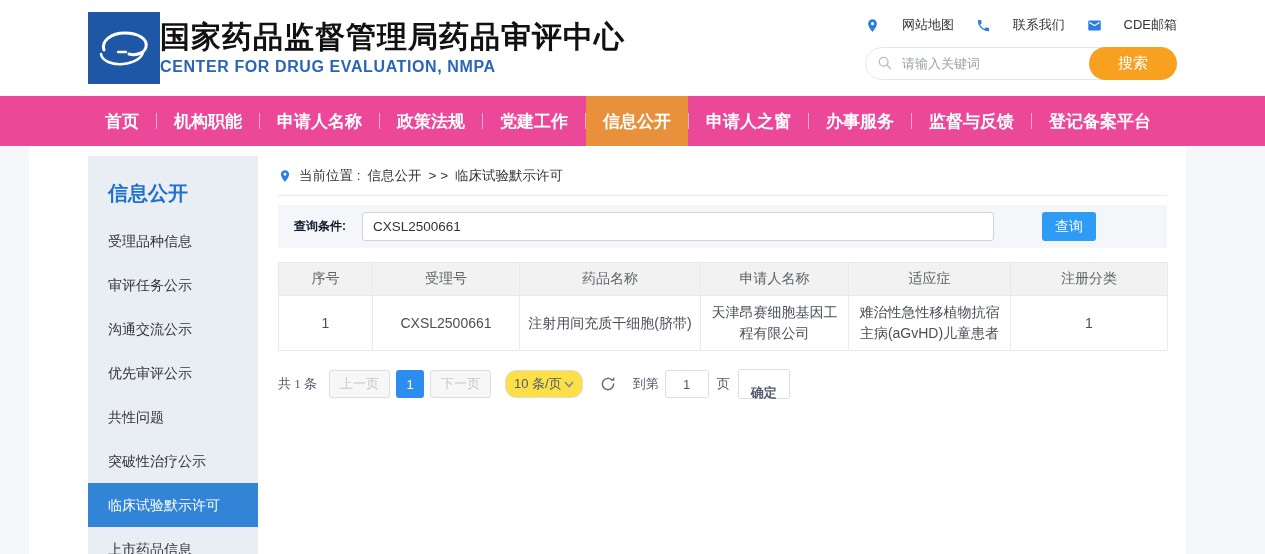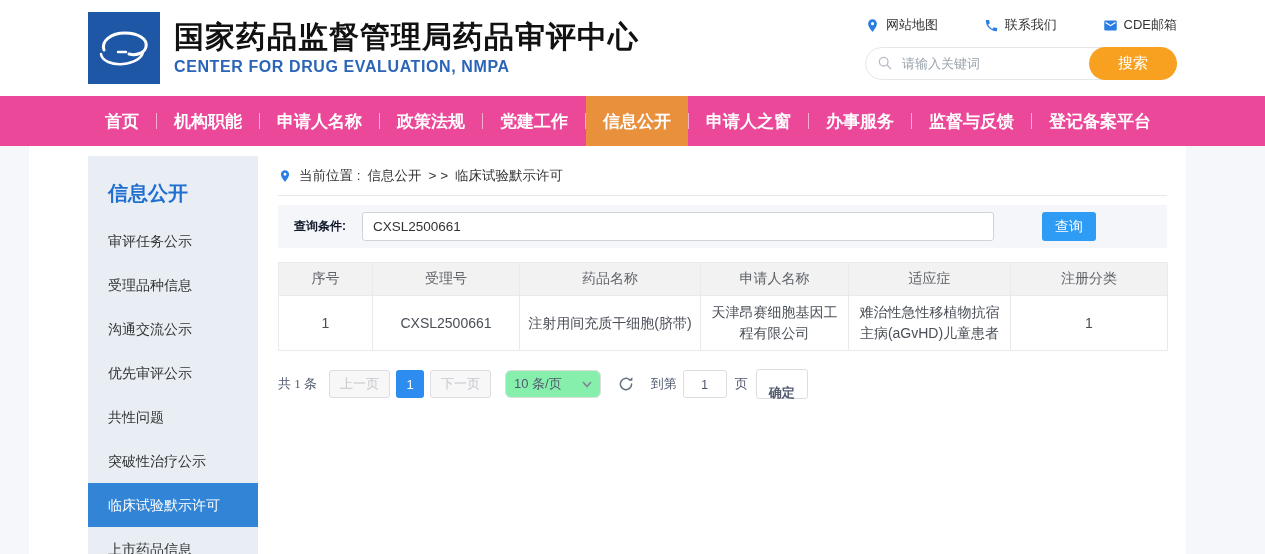--- a/index.html
+++ b/index.html
@@ -2,28 +2,28 @@
 <html><head>
 <meta charset="utf-8">
 <style>
   * { margin:0; padding:0; box-sizing:border-box; }
   html,body { width:1265px; height:554px; overflow:hidden; }
   body { font-family:"Liberation Sans","DejaVu Sans",sans-serif; background:#ffffff; color:#333; }
 
   
   .site-header { height:96px; background:#fff; display:flex; align-items:center; justify-content:space-between;
                  padding:0 88px; }
-  .brand { display:flex; align-items:center; gap:14px; }
+  .brand { display:flex; align-items:center; }
   .logo-box { width:72px; height:72px; flex:0 0 72px; }
   .brand-text .title { font-size:30px; font-weight:700; color:#111; letter-spacing:1px; line-height:1.15; }
   .brand-text .subtitle { font-size:16px; font-weight:700; color:#2b65b7; letter-spacing:0.6px; margin-top:3px; }
 
   .header-right { width:312px; display:flex; flex-direction:column; gap:13px; }
   .quick-links { display:flex; justify-content:space-between; align-items:center; }
-  .quick-link { display:flex; align-items:center; gap:6px; font-size:13px; color:#333; cursor:pointer; }
+  .quick-link { display:flex; align-items:center; gap:22px; font-size:13px; color:#333; cursor:pointer; }
   .quick-link svg { width:15px; height:15px; }
 
   .search-bar { position:relative; height:33px; }
   .search-input { width:100%; height:33px; border:1px solid #e4e7ea; border-radius:17px; padding:0 100px 0 36px;
                   font-size:13px; color:#333; outline:none; background:#fff; }
   .search-input::placeholder { color:#9aa3ad; }
   .search-mag { position:absolute; left:12px; top:8px; width:16px; height:16px; }
   .search-btn { position:absolute; right:0; top:0; height:33px; width:88px; border:none; border-radius:17px;
                 background:#f8a120; color:#fff; font-size:15px; cursor:pointer; }
 
@@ -67,22 +67,22 @@
                      padding:4px 6px; line-height:21px; }
   .col-0{width:94px} .col-1{width:147px} .col-2{width:181px} .col-3{width:148px} .col-4{width:162px} .col-5{width:157px}
 
   
   .pagination { margin-top:18px; display:flex; align-items:center; font-size:13px; color:#515a6e; }
   .pg-total { margin-right:12px;font-family:Liberation Serif, serif; }
   .pg-btn { height:28px; min-width:60px; padding:0 10px; display:flex; align-items:center; justify-content:center;
             border:1px solid #dcdee2; border-radius:3px; background:#f7f7f7; color:#c5c8ce; margin-right:6px; }
   .pg-num { height:28px; width:28px; display:flex; align-items:center; justify-content:center; border-radius:3px;
             background:#2d8cf0; color:#fff; margin-right:6px; cursor:pointer; }
-  .pg-size { height:28px; padding:0 8px; display:flex; align-items:center; gap:20px; border:1px solid #dcdee2;
-             border-radius:6px; background:#86efac; margin-left:8px; cursor:pointer; }
+  .pg-size { height:28px; padding:0 8px; display:flex; align-items:center; gap:2px; border:1px solid #dcdee2;
+             border-radius:11px; background:#fde047; margin-left:8px; cursor:pointer; }
   .pg-refresh { margin-left:16px; width:18px; height:18px; cursor:pointer; }
   .pg-goto-label { margin-left:16px;text-align:center; }
   .pg-goto-input { margin-left:6px; width:44px; height:28px; border:1px solid #dcdee2; border-radius:3px;
                    text-align:center; font-size:13px; color:#515a6e; outline:none; }
   .pg-goto-suffix { margin-left:8px; }
   .pg-confirm { margin-left:8px; height:28px; padding:14px 12px; border:1px solid #dcdee2; border-radius:3px;
                 background:#fff; font-size:13px; font-weight:700; color:#515a6e; cursor:pointer; }
 </style>
 </head>
 <body>
@@ -155,22 +155,22 @@
   <a class="nav-item">监督与反馈</a>
   <span class="nav-sep"></span>
   <a class="nav-item">登记备案平台</a>
 </nav>
 
 <div class="page-body">
   <div class="content-wrap">
 
     <aside class="sidebar">
       <div class="sidebar-title">信息公开</div>
+      <div class="side-item">受理品种信息</div>
       <div class="side-item">审评任务公示</div>
-      <div class="side-item">受理品种信息</div>
       <div class="side-item">沟通交流公示</div>
       <div class="side-item">优先审评公示</div>
       <div class="side-item">共性问题</div>
       <div class="side-item">突破性治疗公示</div>
       <div class="side-item active">临床试验默示许可</div>
       <div class="side-item">上市药品信息</div>
     </aside>
 
     <main class="main-col">
 

